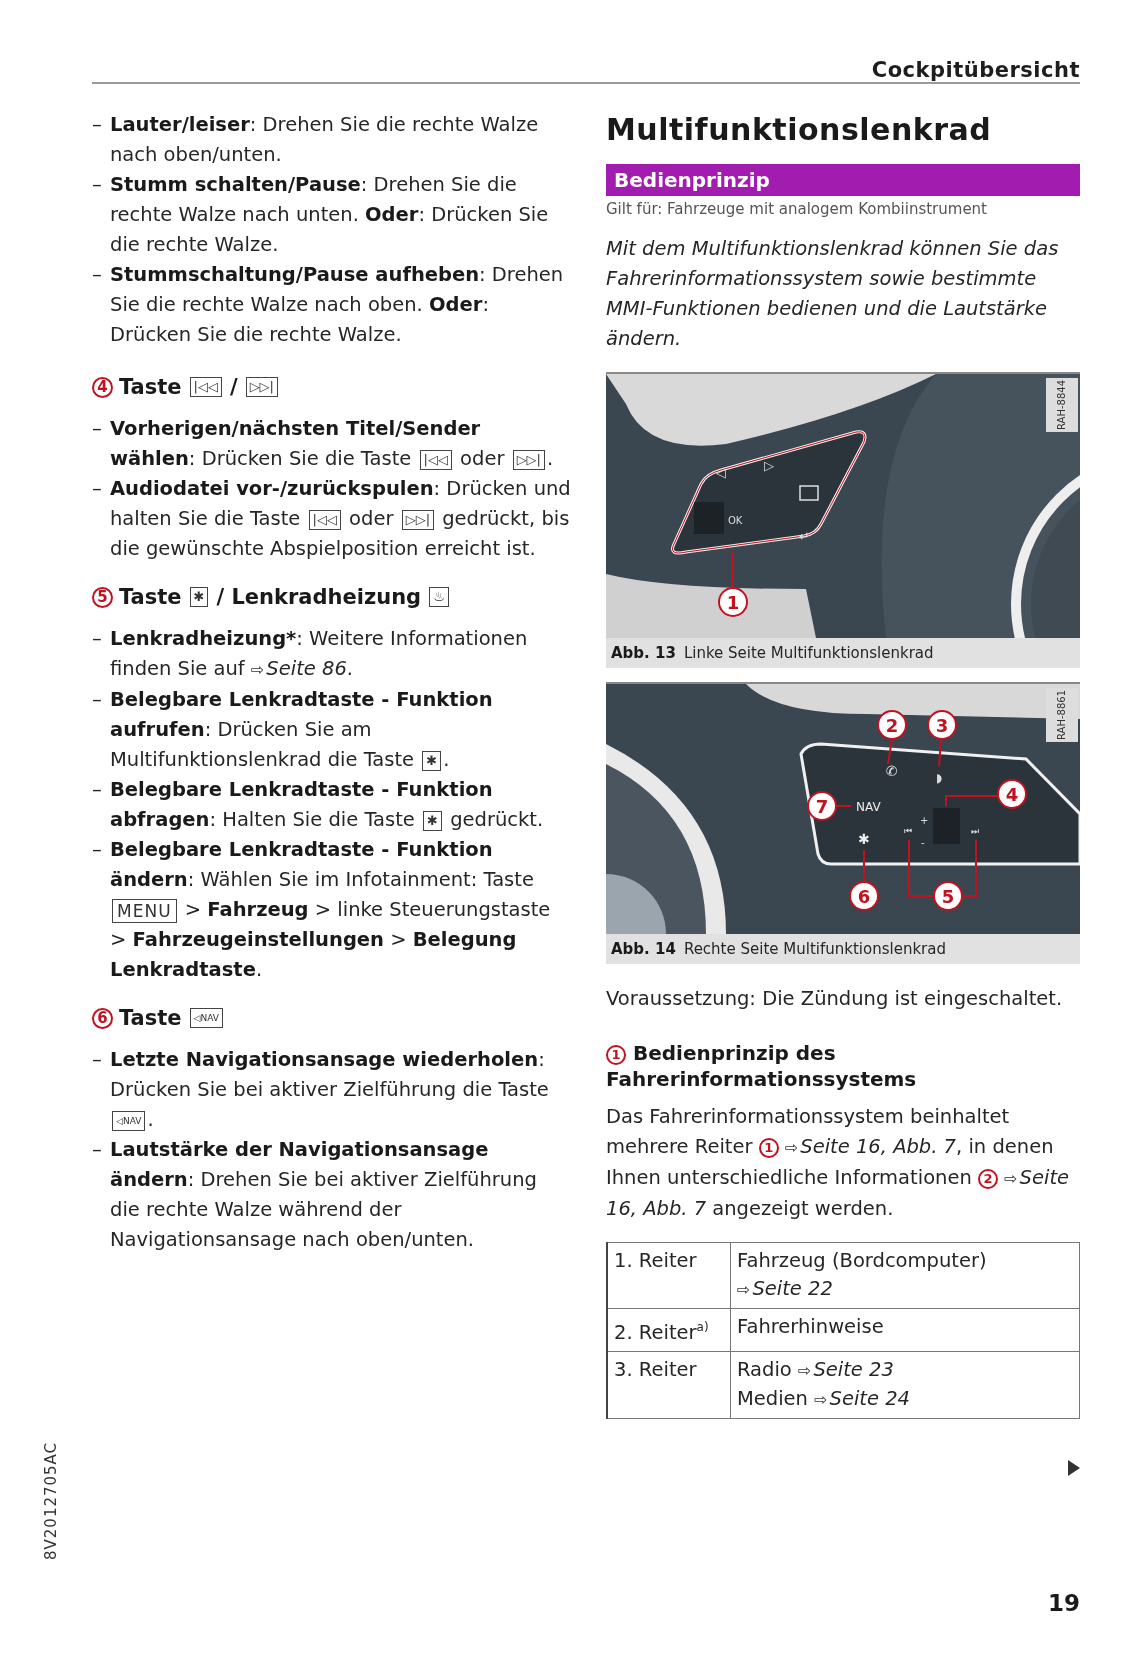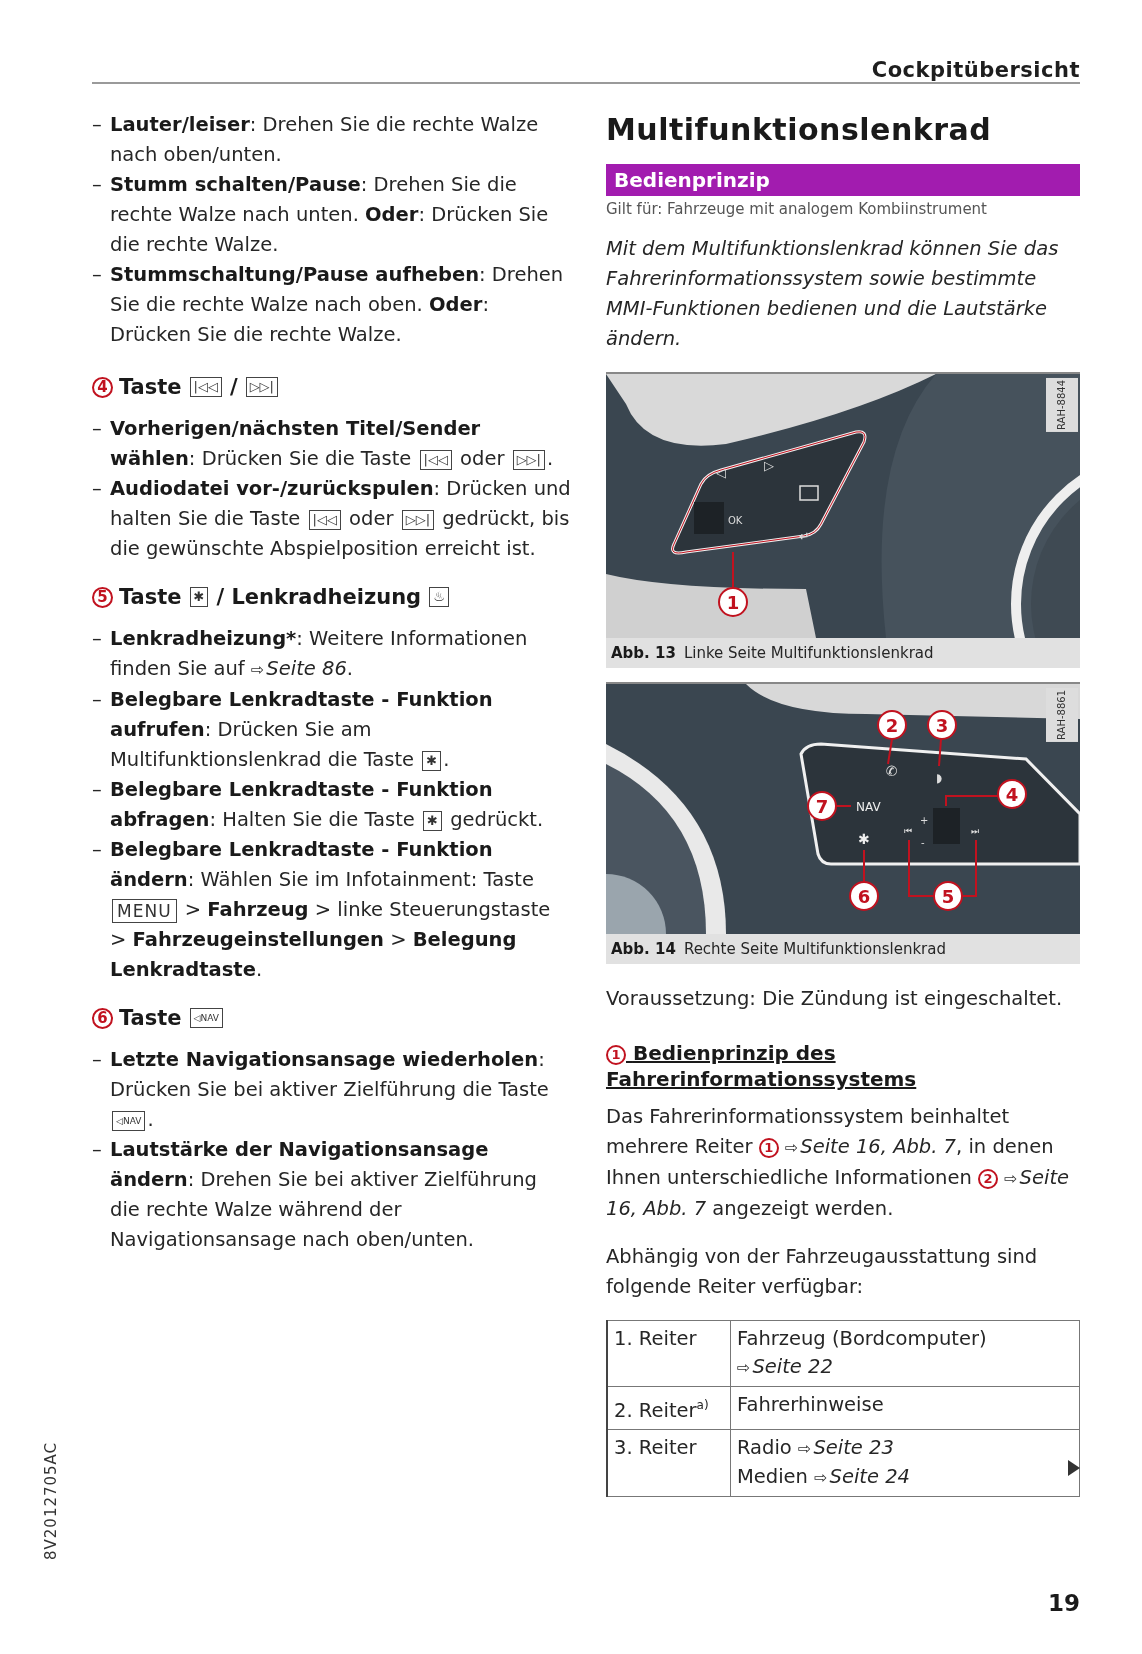--- a/index.html
+++ b/index.html
@@ -28,21 +28,21 @@
   .red-bar { background:#a21caf; color:#fff; font-weight:bold; font-size:20px; padding:0 8px; height:32px; line-height:32px; }
   .applies { font-size:15px; color:#555; margin:2px 0 14px 0; line-height:22px; }
   .intro { font-style:italic; color:#262626; margin:0 0 18px 0; }
 
   .figure { position:relative; width:474px; height:264px; background:#3d4a55; overflow:hidden; border-top:2px solid #888; }
   .fig-caption { background:#e1e1e1; height:30px; line-height:30px; font-size:15px; padding-left:5px; margin-bottom:14px; }
   .fig-caption b { margin-right:8px; }
   .rah { position:absolute; right:2px; top:4px; writing-mode:vertical-rl; transform:rotate(180deg); font-size:10px; color:#333; background:#ddd; padding:2px 1px; }
 
   .para { margin:18px 0 0 0; }
-  .subhead { font-weight:bold; font-size:20px; line-height:26px; margin:26px 0 10px 0; color:#1a1a1a;text-decoration:underline; }
+  .subhead { font-weight:bold; font-size:20px; line-height:26px; margin:26px 0 10px 0; color:#1a1a1a; }
 
   table.reiter { border-collapse:collapse; width:474px; margin-top:18px; font-size:19.5px; line-height:28px; }
   table.reiter td { border:1px solid #777; padding:4px 6px; vertical-align:top; }
   table.reiter td:first-child { width:110px; }
   table.reiter { border-left:2px solid #444; }
   sup { font-size:12px; }
 
   .next-arrow { position:absolute; left:1068px; top:1460px; width:0; height:0; border-top:8px solid transparent; border-bottom:8px solid transparent; border-left:12px solid #333; }
   .side-code { position:absolute; left:42px; top:1560px; transform:rotate(-90deg); transform-origin:left top; font-size:15px; color:#333; letter-spacing:1px; }
   .page-num { position:absolute; right:62px; top:1590px; font-size:23px; font-weight:bold; color:#1a1a1a; }
@@ -170,21 +170,20 @@
     <span class="num-circle sm">1</span>
     <span>Bedienprinzip des Fahrerinformationssystems</span>
   </div>
 
   <p class="para" style="margin-top:8px;">
     <span>Das Fahrerinformationssystem beinhaltet mehrere Reiter </span><span class="num-circle sm">1</span>
     <span class="arrow">⇨</span><i>Seite 16, Abb. 7</i><span>, in denen Ihnen unterschiedliche Informationen </span><span class="num-circle sm">2</span>
     <span class="arrow">⇨</span><i>Seite 16, Abb. 7</i><span> angezeigt werden.</span>
   </p>
 
-  <p class="para">Abhängig von der Fahrzeugausstattung sind folgende Reiter verfügbar:</p>
 
   <table class="reiter">
     <tbody>
         <tr>
       <td><span>1. Reiter</span></td>
       <td>
         <div>Fahrzeug (Bordcomputer)</div>
         <div><span class="arrow">⇨</span><i>Seite 22</i></div>
       </td>
     </tr>

